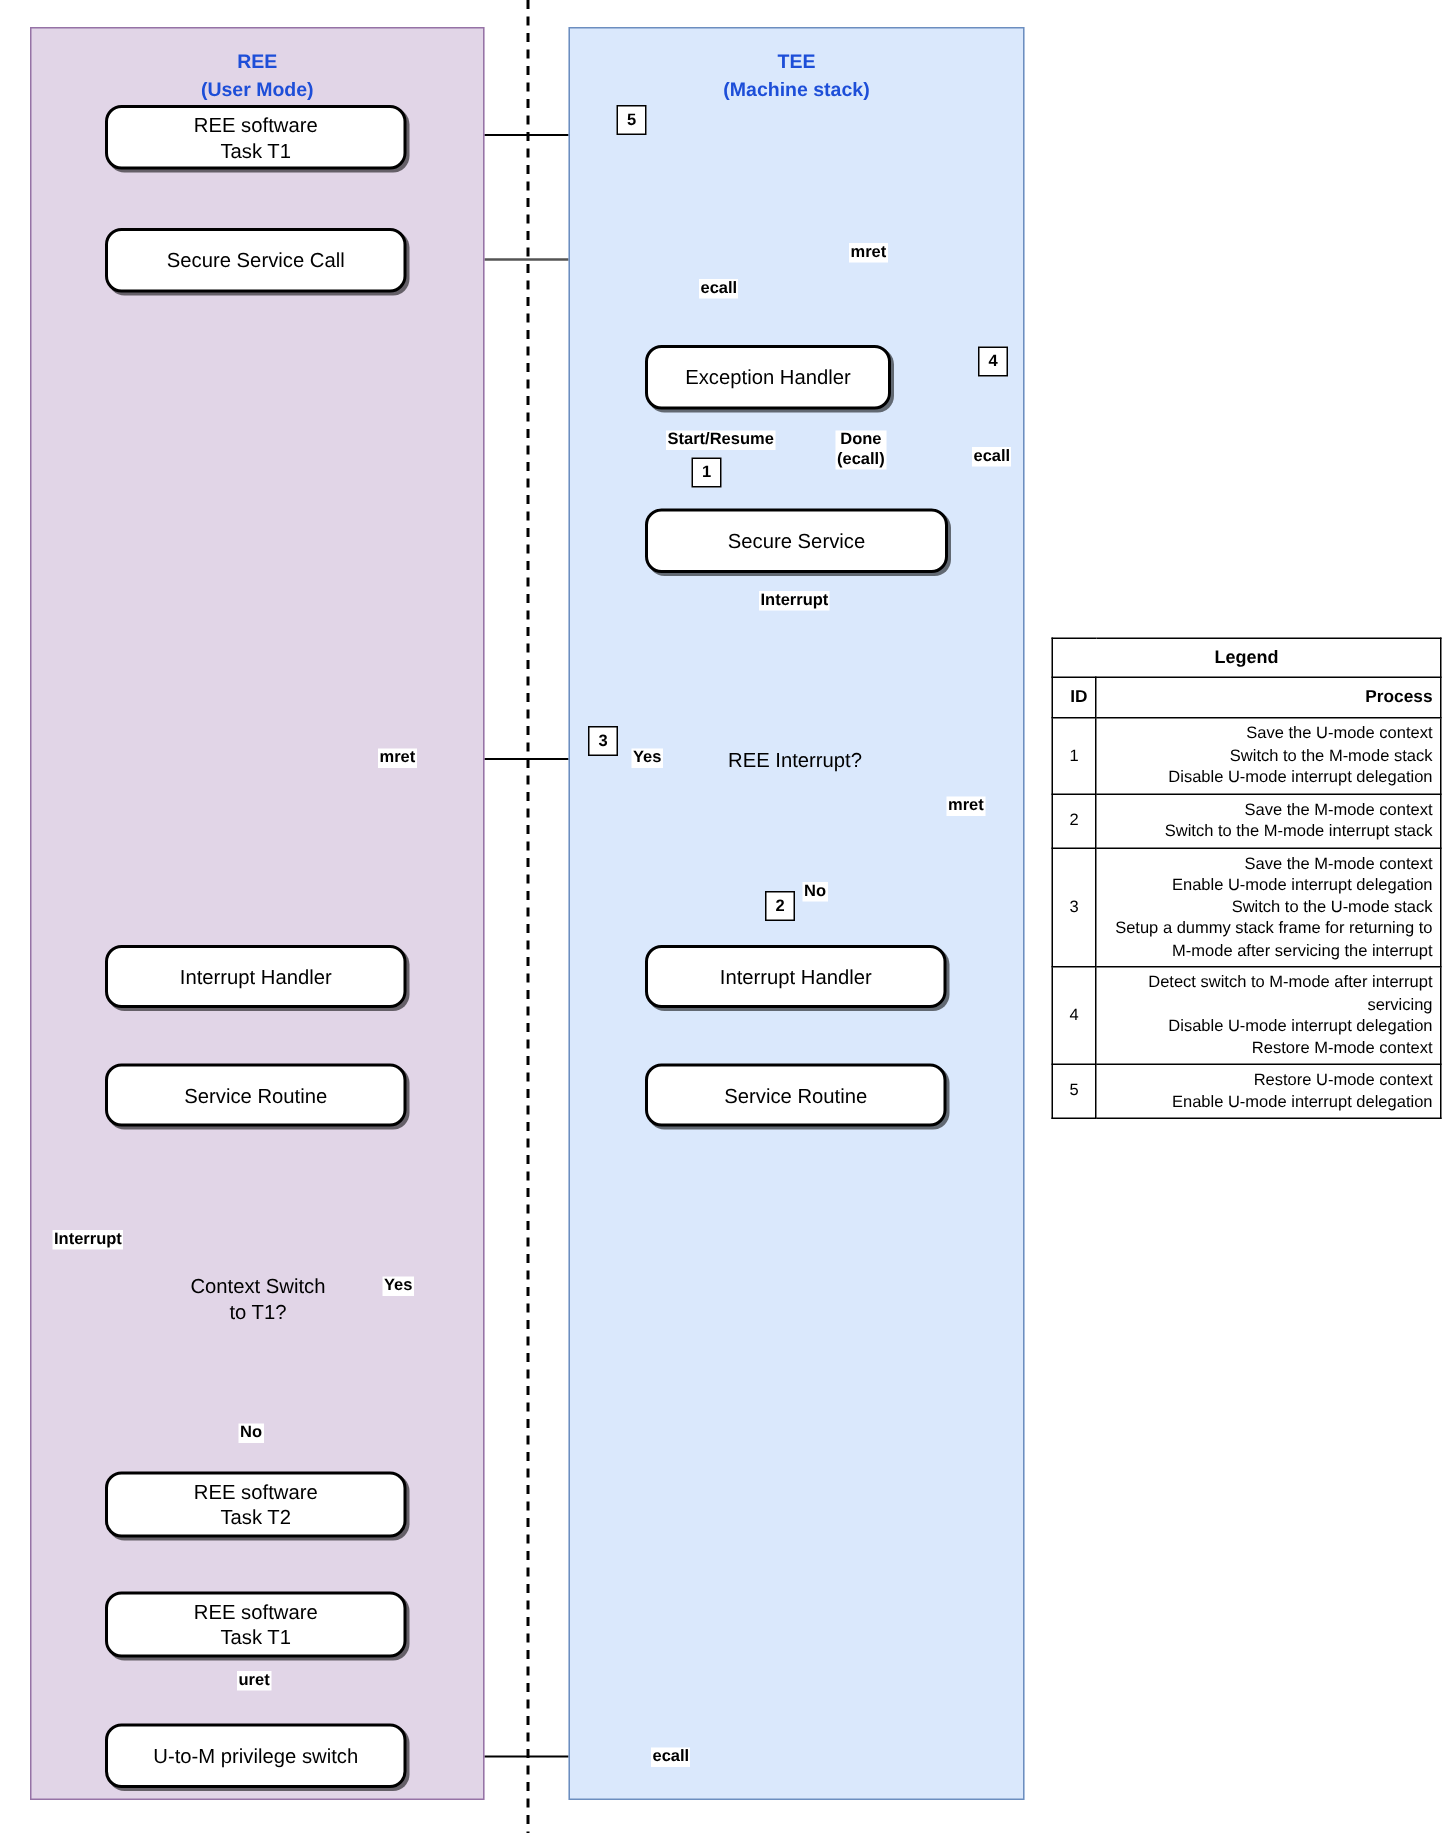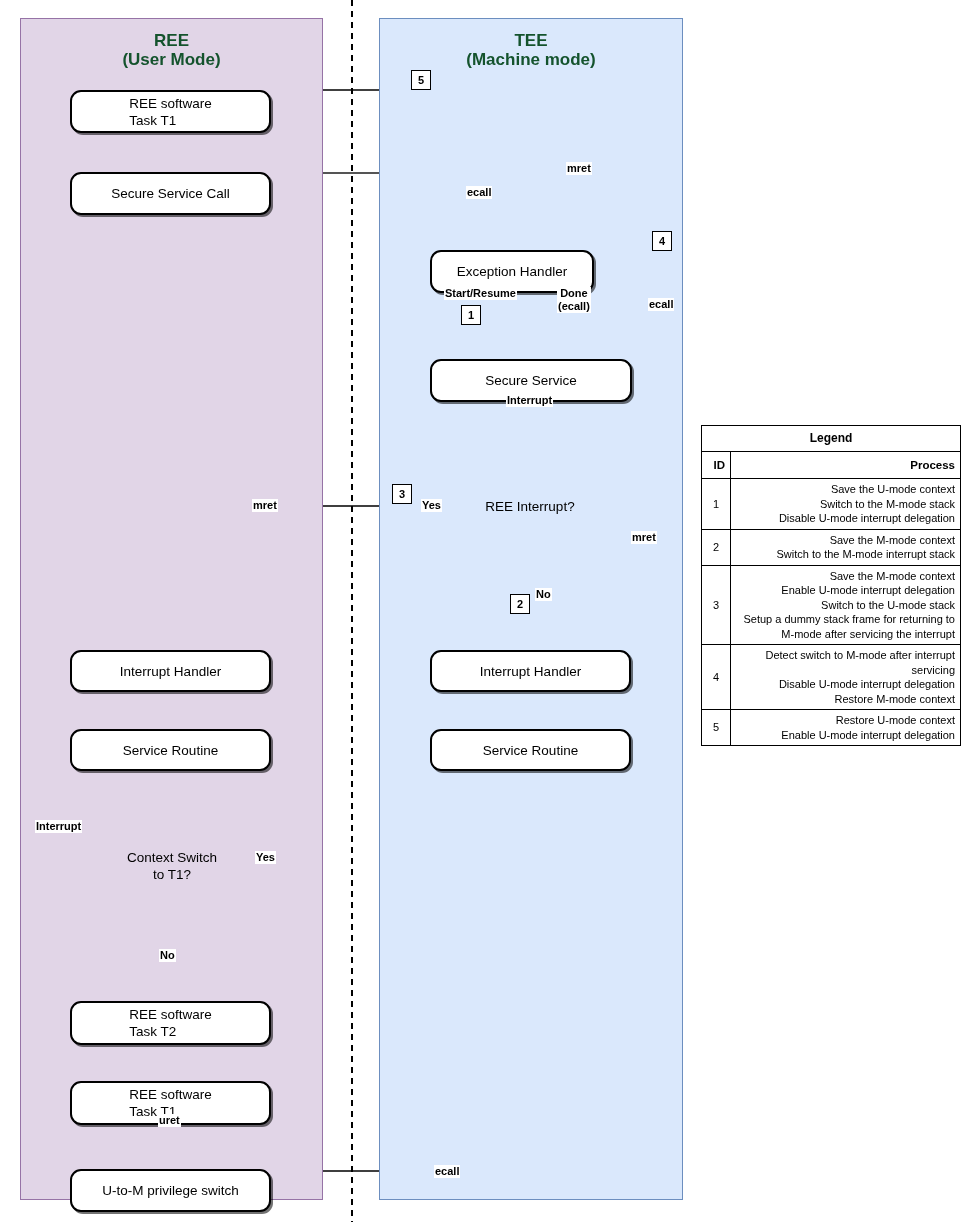--- a/index.html
+++ b/index.html
@@ -35,39 +35,39 @@
     left: 379px; top: 18px;
     width: 304px; height: 1182px;
     background: #dae8fc;
     border: 1px solid #6c8ebf;
   }
   .panel-title {
     position: absolute;
     width: 100%;
     text-align: center;
     top: 12px;
-    font-size: 17px;
-    font-weight: bold;
-    color: #14532d;
+    font-size: 13px;
+    font-weight: bold;
+    color: #1d4ed8;
     line-height: 19px;
   }
   .node {
     position: absolute;
     box-sizing: border-box;
     background: #ffffff;
     border: 2px solid #000000;
     border-radius: 11px;
     display: flex;
     align-items: center;
     justify-content: center;
+    text-align: center;
     font-size: 13.5px;
     color: #000;
     line-height: 17px;
     box-shadow: 2px 2px 0 rgba(0,0,0,0.55);
-    margin-top: 20px;
   }
   .diamond-label {
     position: absolute;
     left: 0; top: 0;
     width: 100%; height: 100%;
     display: flex;
     align-items: center;
     justify-content: center;
     text-align: center;
     font-size: 13.5px;
@@ -200,21 +200,21 @@
 
 <div class="panel" id="ree-panel">
   <div class="panel-title">
     <div>REE</div>
     <div>(User Mode)</div>
   </div>
 </div>
 <div class="panel" id="tee-panel">
   <div class="panel-title">
     <div>TEE</div>
-    <div>(Machine mode)</div>
+    <div>(Machine stack)</div>
   </div>
 </div>
 
 <div class="node" style="left:70px; top:70px; width:201px; height:43px;">REE software<br>Task T1</div>
 
 <div class="node" style="left:70px; top:152px; width:201px; height:43px;">Secure Service Call</div>
 
 <div class="node" style="left:430px; top:230px; width:164px; height:43px;">Exception Handler</div>
 
 <div class="node" style="left:430px; top:339px; width:202px; height:43px;">Secure Service</div>

